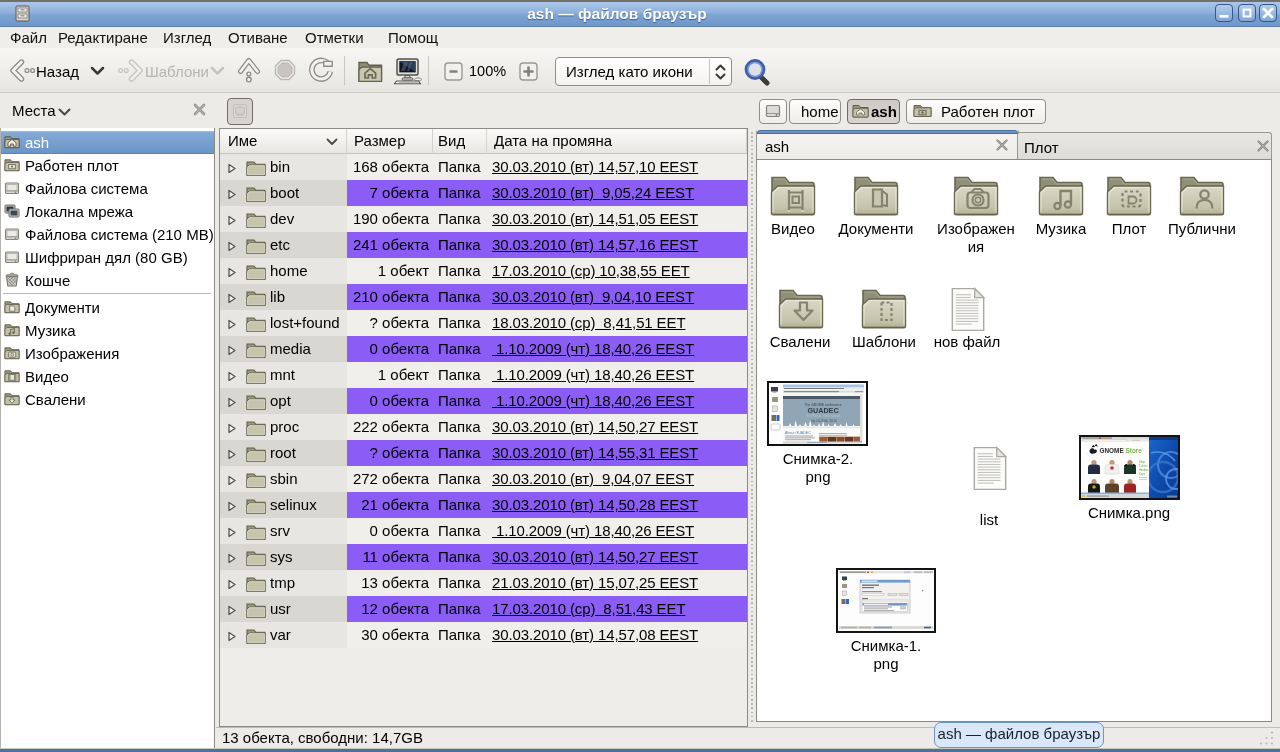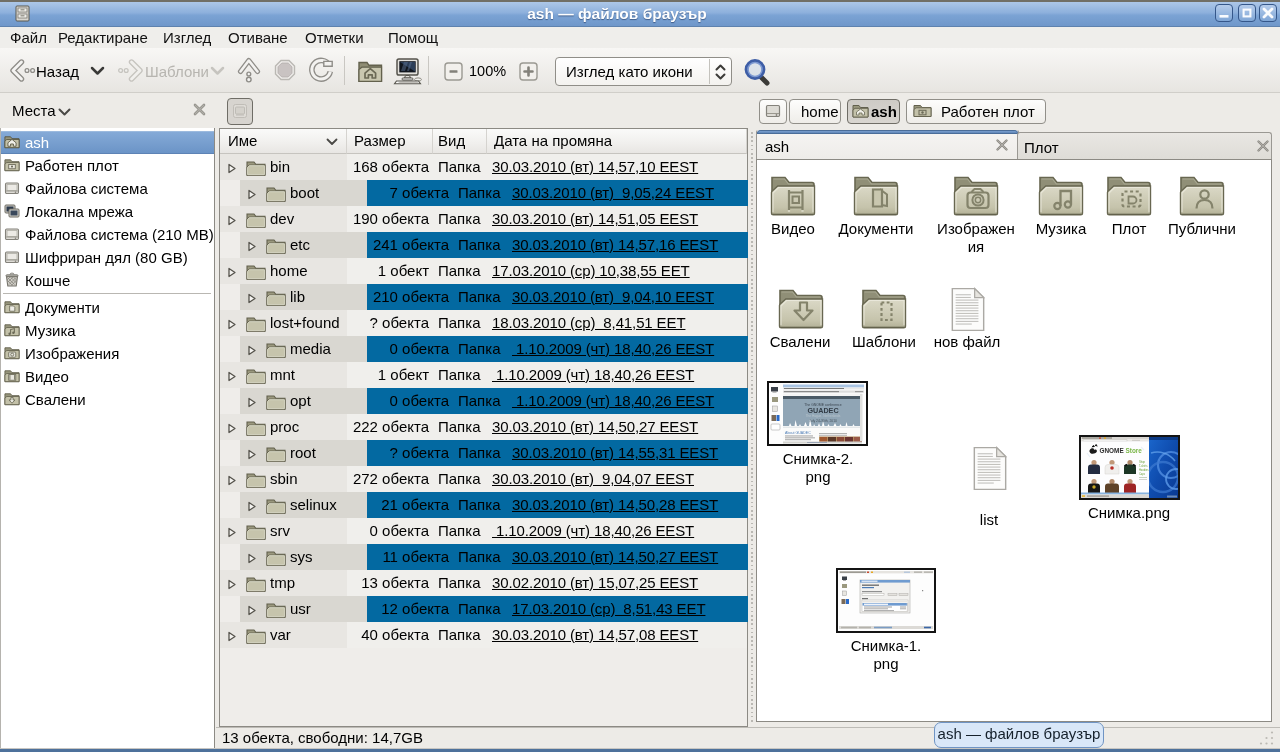--- a/index.html
+++ b/index.html
@@ -31,21 +31,21 @@
 .srow .lbl{position:absolute;left:24px;top:3px;white-space:nowrap;}
 .sel{background:linear-gradient(#86abd8,#6a93c6);color:#fff;box-shadow:inset 0 1px 0 #9cbade, inset 0 -1px 0 #5d83b5;}
 
 #listpane{left:219px;top:128px;width:529px;height:599px;background:#EFEDEA;
  border:1px solid #8c8a84;box-sizing:border-box;}
 .hcell{top:129px;height:25px;background:linear-gradient(#fafaf9 0%,#f1f0ee 55%,#e8e6e3 100%);
  border-right:1px solid #d5d3cf;border-bottom:1px solid #c6c4bf;box-sizing:border-box;}
 .hcell span{position:absolute;top:3px;text-align:right;}
 .lrow{left:220px;width:527px;height:26px;}
 .rowA{background:#F0EFEC;}
-.rowB{background:#0369a1;margin-left:20px;}
+.rowB{background:#8b5cf6;}
 .namecolA{position:absolute;left:0;top:0;width:127px;height:26px;background:#E8E6E2;}
 .namecolB{position:absolute;left:0;top:0;width:127px;height:26px;background:#D9D7D1;}
 .exp{position:absolute;left:7px;top:9px;}
 .lfold{position:absolute;left:26px;top:5px;}
 .fname{position:absolute;left:50px;top:4px;}
 .fsize{position:absolute;left:0px;top:4px;width:209px;text-align:right;}
 .ftype{position:absolute;left:218px;top:4px;}
 .fdate{position:absolute;left:272px;top:4px;white-space:pre;letter-spacing:-0.12px;text-decoration:underline;}
 
 #splitter{left:748px;top:128px;width:8px;height:599px;background:#EDEBE7;}
@@ -599,21 +599,21 @@
       <path d="M2 1.5 L8 5.5 L2 9.5 Z" fill="#f4f3f0" stroke="#55534c" stroke-width="1.3" stroke-linejoin="round"></path>
     </svg>
     <svg class="lfold" width="20" height="18" viewBox="0 0 20 18">
 <path d="M1 3 h7 l1.8 2.3 H19 v11 H1 Z" fill="#9a987e" stroke="#62604d" stroke-width="1.1"></path>
 <path d="M1 16.3 V8 l2.2-1.9 H19 v10.2 Z" fill="#c6c4ac" stroke="#62604d" stroke-width="1"></path>
 <path d="M1.6 15.7 V8.4 l1.9-1.7 h14.9 v9 Z" fill="none" stroke="#dddcca" stroke-width="0.9"></path>
 </svg>
     <span class="fname">tmp</span>
     <span class="fsize">13 обекта</span>
     <span class="ftype">Папка</span>
-    <span class="fdate">30.02.2010 (вт) 15,07,25 EEST</span>
+    <span class="fdate">21.03.2010 (вт) 15,07,25 EEST</span>
   </div>
 <div class="lrow rowB abs" style="top:596px">
     <div class="namecolB"></div>
     <svg class="exp" width="10" height="11" viewBox="0 0 10 11">
       <path d="M2 1.5 L8 5.5 L2 9.5 Z" fill="#f4f3f0" stroke="#55534c" stroke-width="1.3" stroke-linejoin="round"></path>
     </svg>
     <svg class="lfold" width="20" height="18" viewBox="0 0 20 18">
 <path d="M1 3 h7 l1.8 2.3 H19 v11 H1 Z" fill="#9a987e" stroke="#62604d" stroke-width="1.1"></path>
 <path d="M1 16.3 V8 l2.2-1.9 H19 v10.2 Z" fill="#c6c4ac" stroke="#62604d" stroke-width="1"></path>
 <path d="M1.6 15.7 V8.4 l1.9-1.7 h14.9 v9 Z" fill="none" stroke="#dddcca" stroke-width="0.9"></path>
@@ -627,21 +627,21 @@
     <div class="namecolA"></div>
     <svg class="exp" width="10" height="11" viewBox="0 0 10 11">
       <path d="M2 1.5 L8 5.5 L2 9.5 Z" fill="#f4f3f0" stroke="#55534c" stroke-width="1.3" stroke-linejoin="round"></path>
     </svg>
     <svg class="lfold" width="20" height="18" viewBox="0 0 20 18">
 <path d="M1 3 h7 l1.8 2.3 H19 v11 H1 Z" fill="#9a987e" stroke="#62604d" stroke-width="1.1"></path>
 <path d="M1 16.3 V8 l2.2-1.9 H19 v10.2 Z" fill="#c6c4ac" stroke="#62604d" stroke-width="1"></path>
 <path d="M1.6 15.7 V8.4 l1.9-1.7 h14.9 v9 Z" fill="none" stroke="#dddcca" stroke-width="0.9"></path>
 </svg>
     <span class="fname">var</span>
-    <span class="fsize">40 обекта</span>
+    <span class="fsize">30 обекта</span>
     <span class="ftype">Папка</span>
     <span class="fdate">30.03.2010 (вт) 14,57,08 EEST</span>
   </div>
 
 <div id="splitter" class="abs"></div>
 <div class="abs" style="left:751px;top:132px;width:2px;height:590px;background:repeating-linear-gradient(180deg,#bab8b3 0 1.6px,#EDEBE7 1.6px 4.2px)"></div>
 <div id="tabactive" class="abs">
     <div class="blue"></div>
   </div>
 <div id="tabinactive" class="abs"></div>

